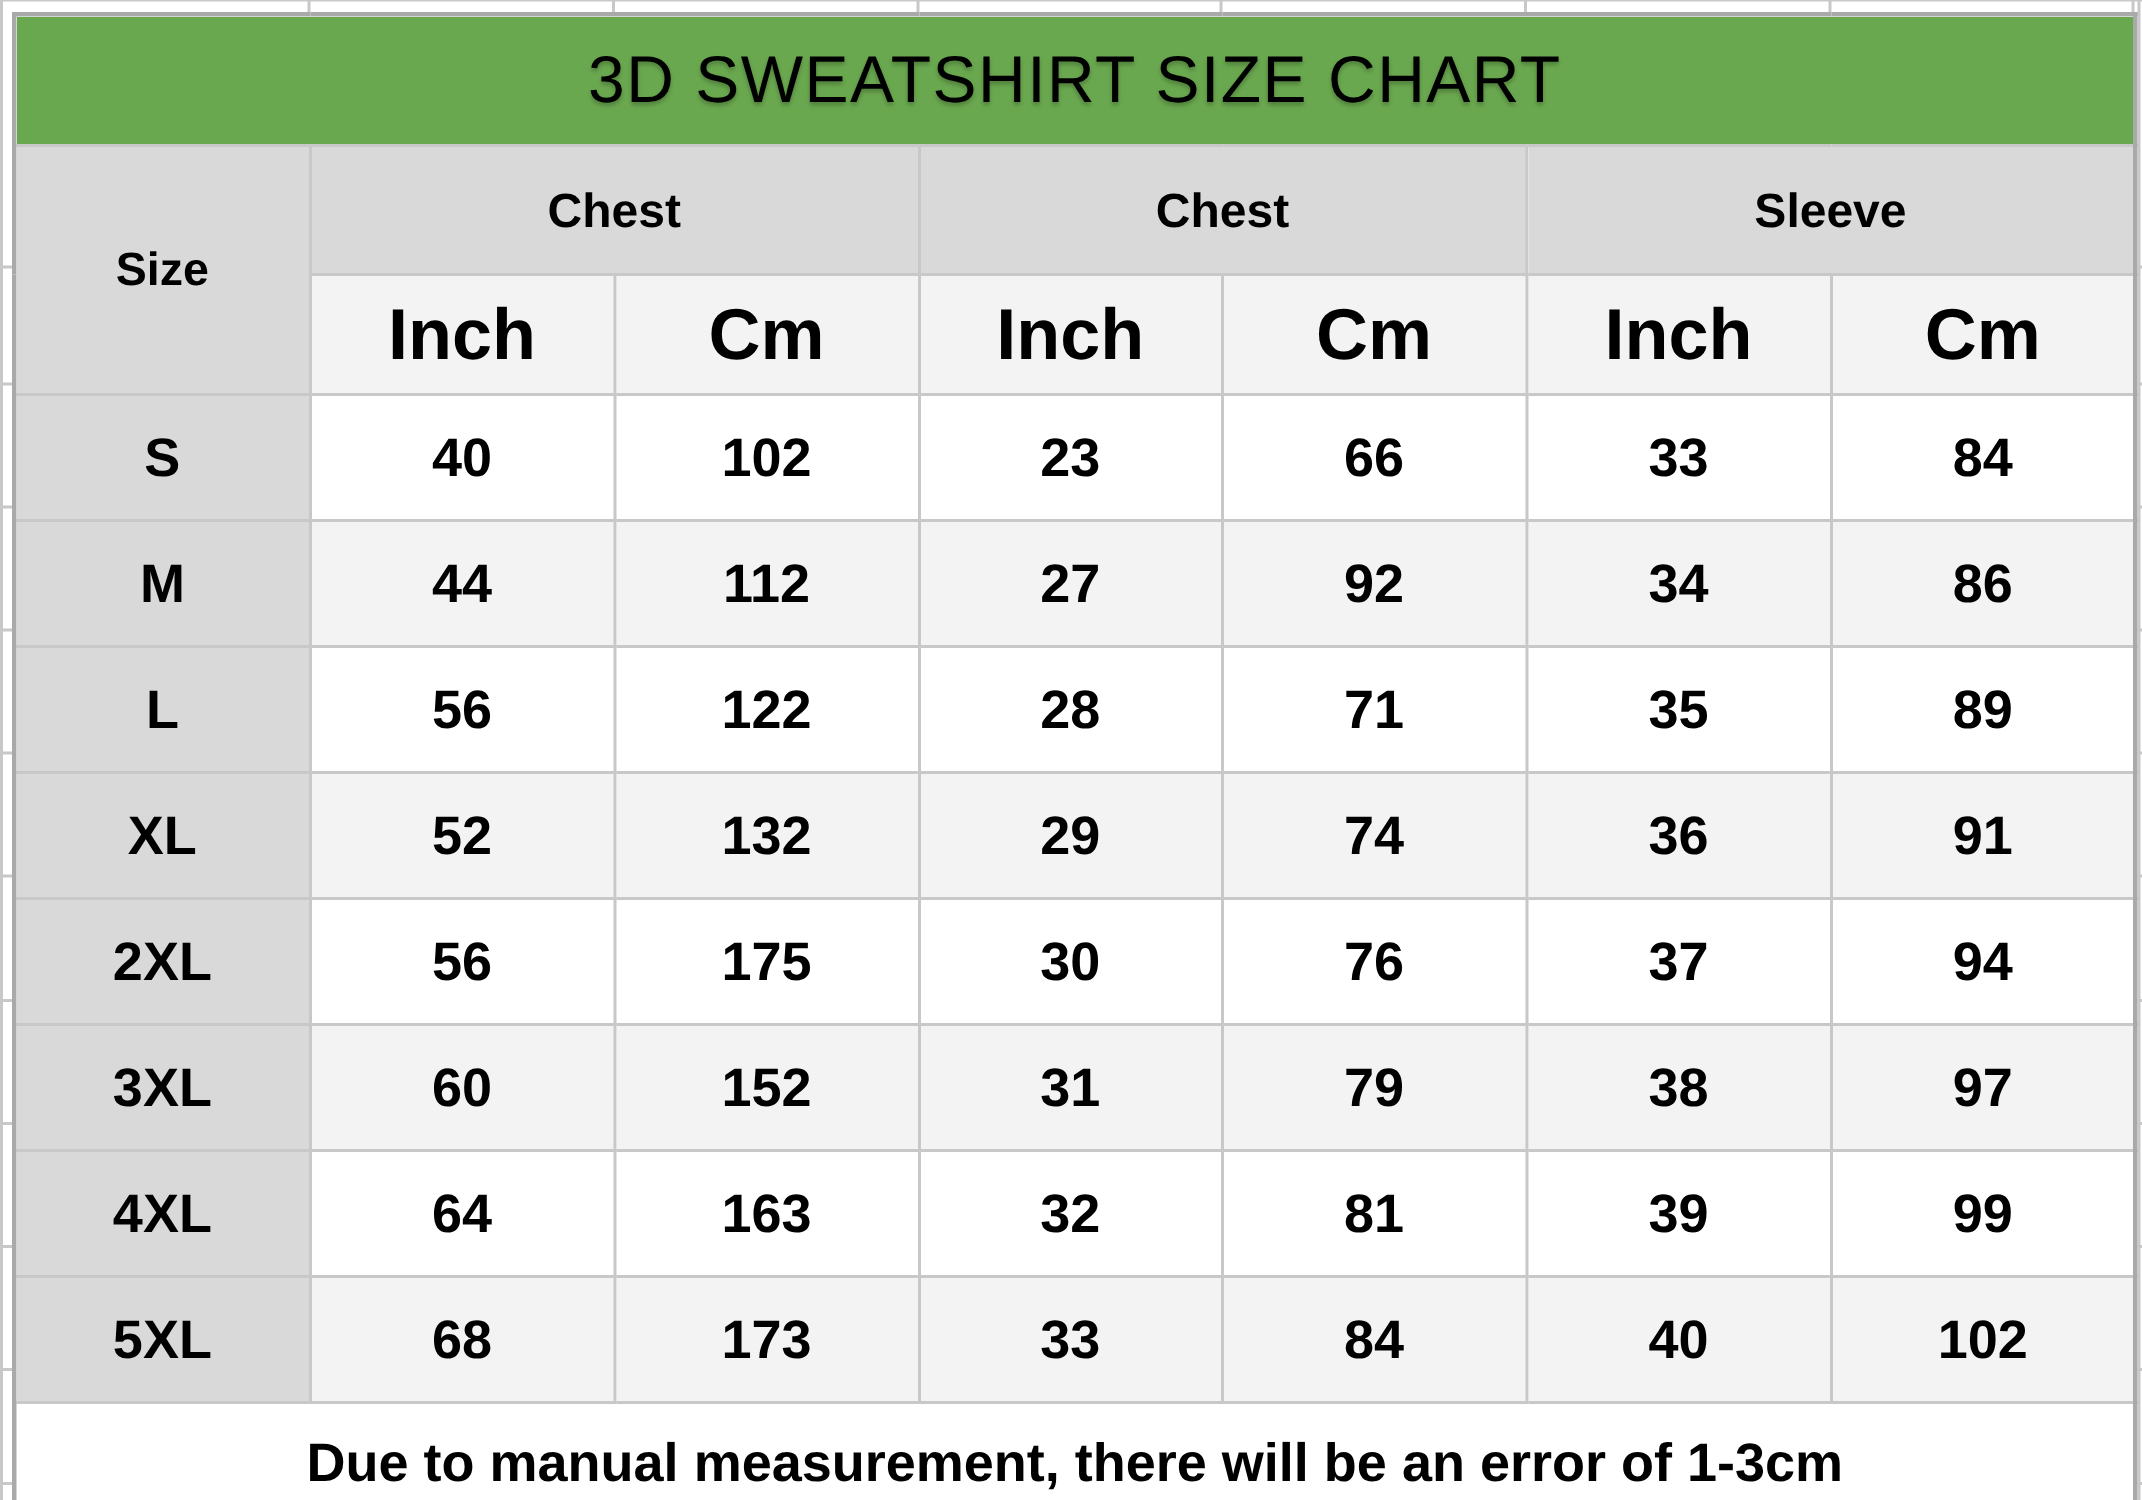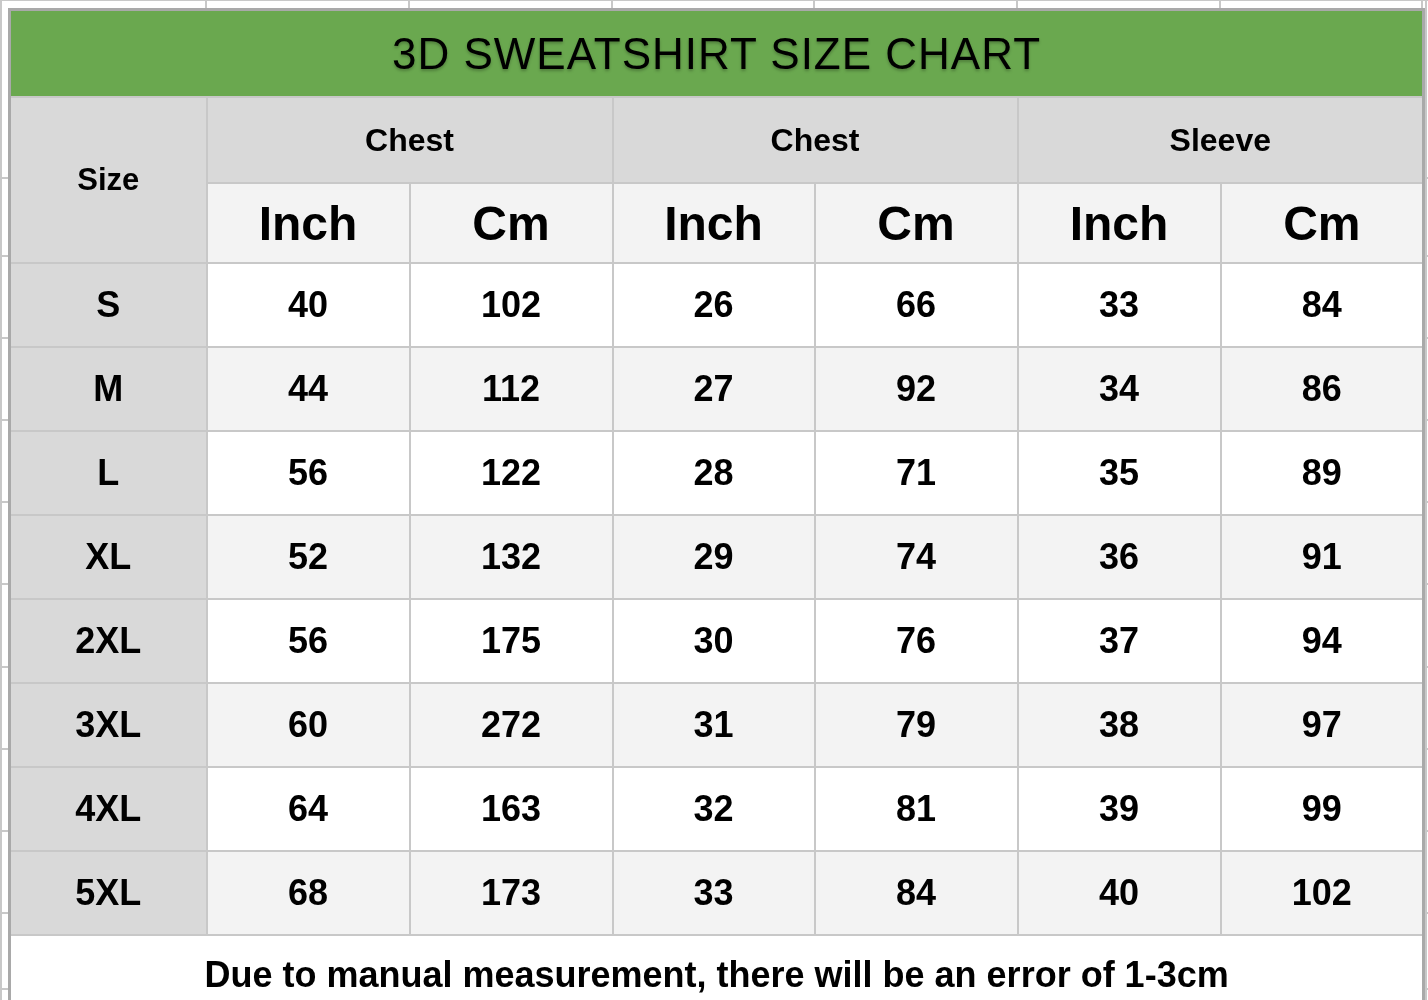--- a/index.html
+++ b/index.html
@@ -118,21 +118,21 @@
         <td class="unit">Inch</td>
         <td class="unit">Cm</td>
         <td class="unit">Inch</td>
         <td class="unit">Cm</td>
       </tr>
 
       <tr class="data-row">
         <td class="size-cell">S</td>
         <td class="num">40</td>
         <td class="num">102</td>
-        <td class="num">26</td>
+        <td class="num">23</td>
         <td class="num">66</td>
         <td class="num">33</td>
         <td class="num">84</td>
       </tr>
       <tr class="data-row">
         <td class="size-cell">M</td>
         <td class="num">44</td>
         <td class="num">112</td>
         <td class="num">27</td>
         <td class="num">92</td>
@@ -162,21 +162,21 @@
         <td class="num">56</td>
         <td class="num">175</td>
         <td class="num">30</td>
         <td class="num">76</td>
         <td class="num">37</td>
         <td class="num">94</td>
       </tr>
       <tr class="data-row">
         <td class="size-cell">3XL</td>
         <td class="num">60</td>
-        <td class="num">272</td>
+        <td class="num">152</td>
         <td class="num">31</td>
         <td class="num">79</td>
         <td class="num">38</td>
         <td class="num">97</td>
       </tr>
       <tr class="data-row">
         <td class="size-cell">4XL</td>
         <td class="num">64</td>
         <td class="num">163</td>
         <td class="num">32</td>

